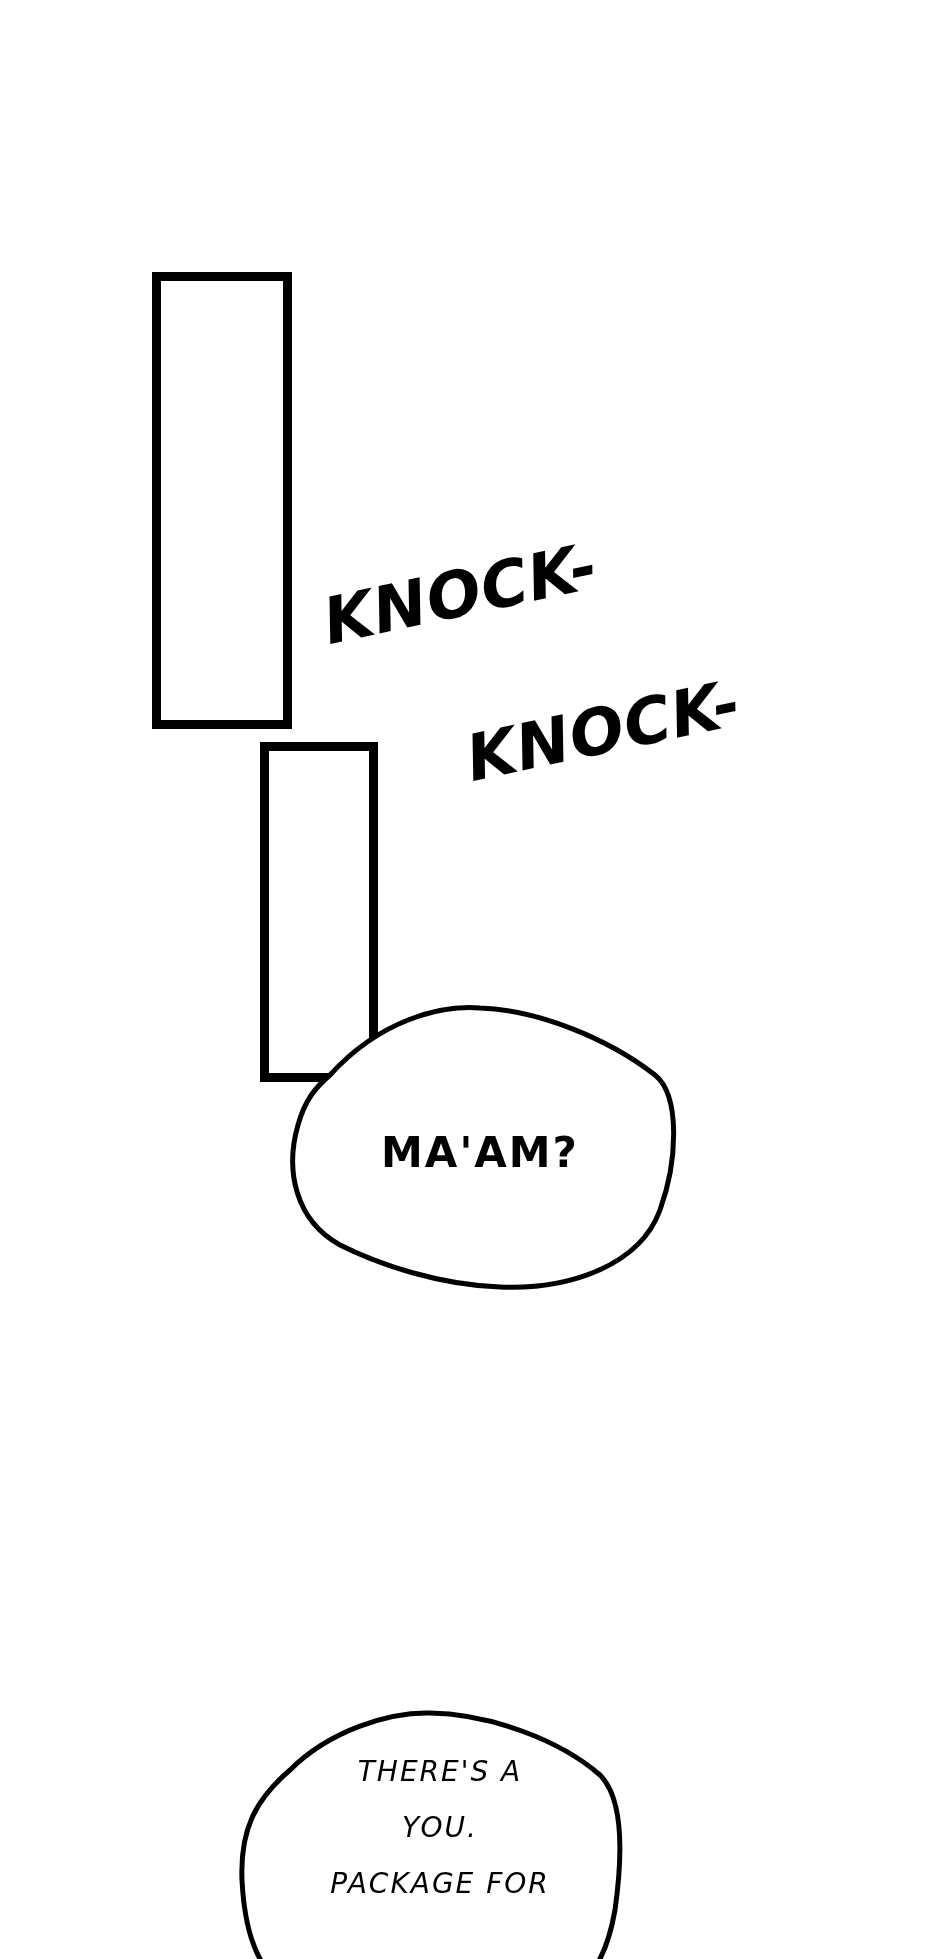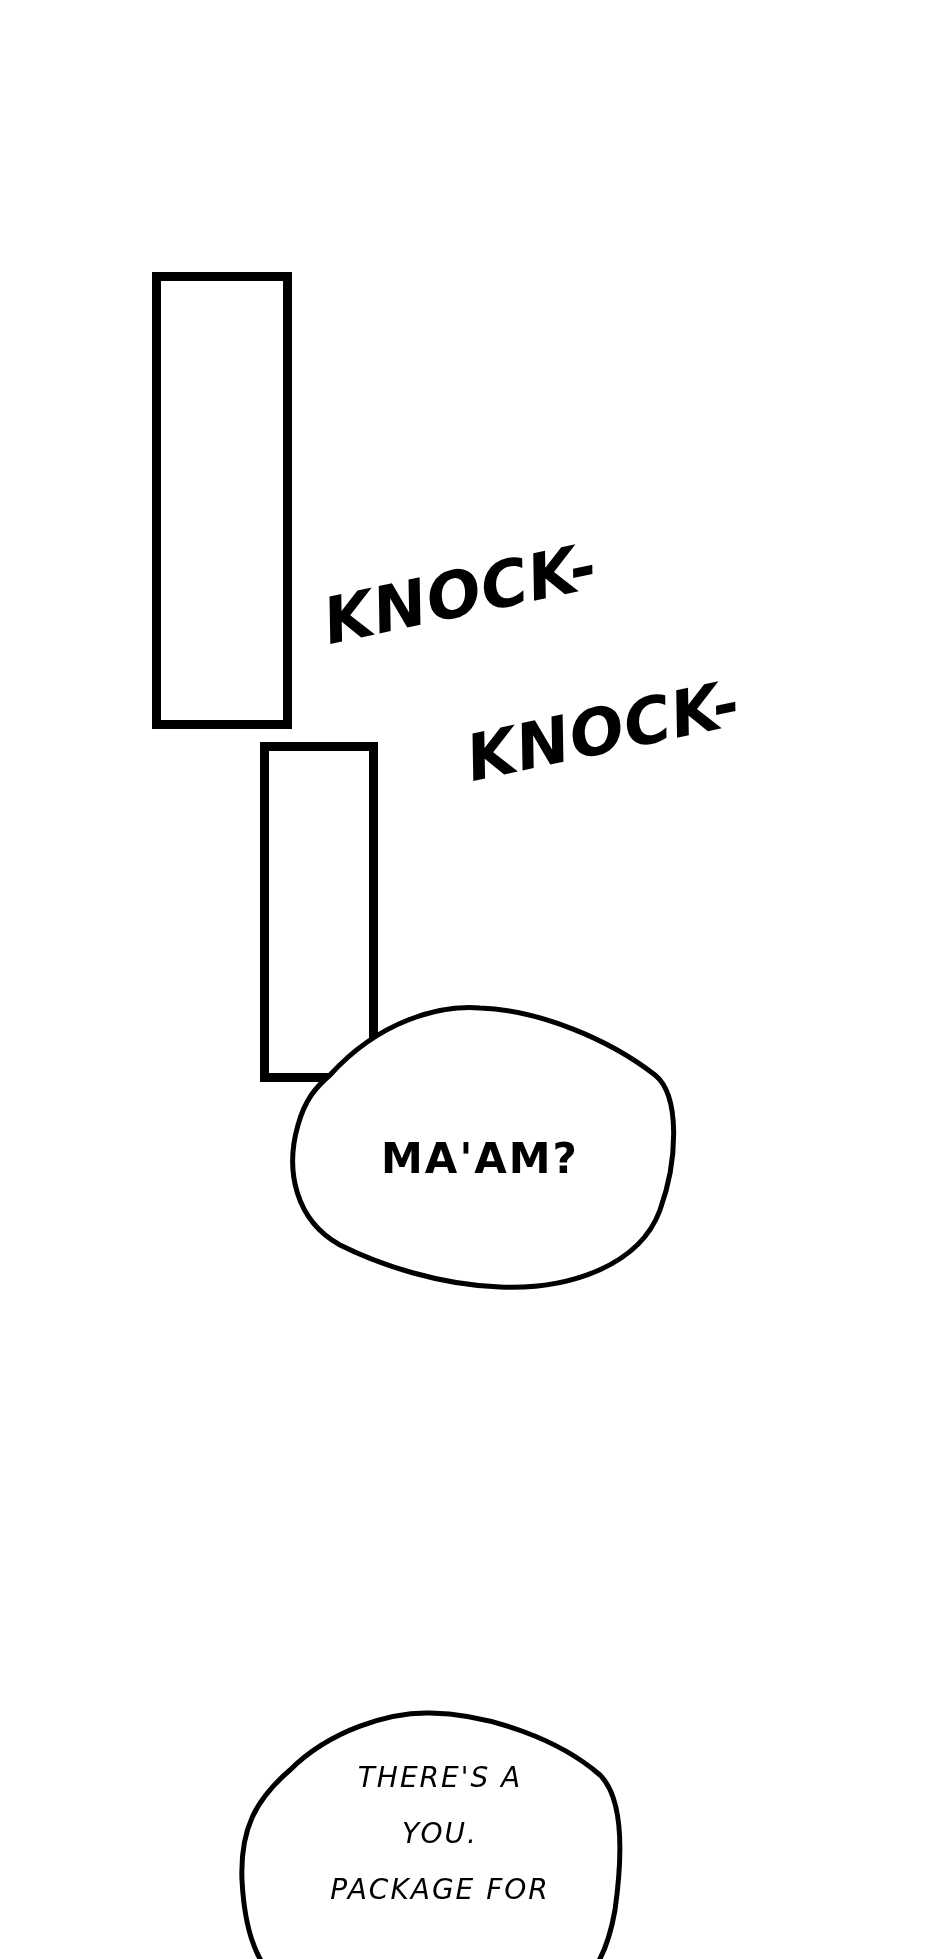--- a/index.html
+++ b/index.html
@@ -2,21 +2,21 @@
 <html><head>
 <meta charset="utf-8">
 <style>
   html, body { margin: 0; padding: 0; background: #ffffff; }
   body { width: 940px; height: 1959px; position: relative; overflow: hidden; }
   .panel { position: absolute; box-sizing: border-box; border: 9px solid #000; background: #fff; }
   .sfx { position: absolute; font-family: "DejaVu Sans", sans-serif; font-weight: bold; color: #000;
          font-size: 64px; letter-spacing: 1px; transform-origin: left bottom; white-space: nowrap; font-style: italic; }
   svg.bubbles { position: absolute; left: 0; top: 0; width: 940px; height: 1959px; }
   .bubble-text { position: absolute; font-family: "DejaVu Sans", sans-serif; color: #000; text-align: center;
-                 text-transform: uppercase; margin-top: 6px; }
+                 text-transform: uppercase; }
   .maam { left: 380px; top: 1128px; width: 200px; font-size: 42px; font-weight: bold; letter-spacing: 2px; }
   .package { left: 300px; top: 1744px; width: 280px; font-size: 28px; line-height: 56px; letter-spacing: 2px; font-style: italic; }
   .package span { display: block; }
 </style>
 </head>
 <body>
 
 <div class="panel" style="left:152px; top:272px; width:140px; height:457px;"></div>
 <div class="panel" style="left:260px; top:742px; width:118px; height:340px;"></div>
 

